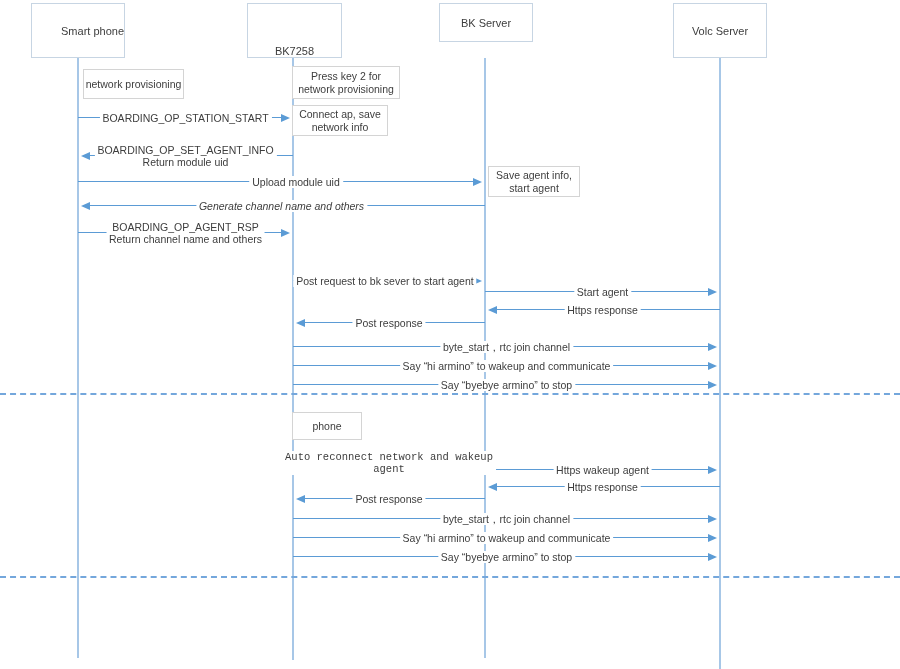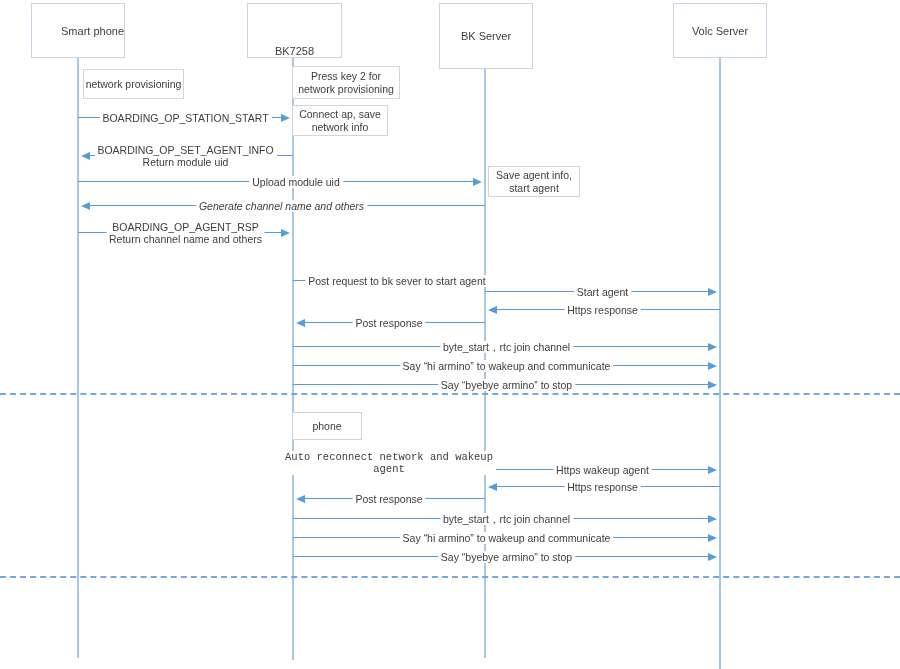--- a/index.html
+++ b/index.html
@@ -87,21 +87,21 @@
       <div>Generate channel name and others</div>
     </div>
     <div class="msg-line" style="left: 78px; width: 203px; top: 232px;"></div>
     <div class="arrow-right" style="left: 281px; top: 228.5px;"></div>
     <div class="msg-label" style="left: 185.5px; top: 232.5px;">
       <div>BOARDING_OP_AGENT_RSP</div>
       <div>Return channel name and others</div>
     </div>
     <div class="msg-line" style="left: 293px; width: 180px; top: 280px;"></div>
     <div class="arrow-right" style="left: 473px; top: 276.5px;"></div>
-    <div class="msg-label" style="left: 397px; top: 280.5px;">
+    <div class="msg-label" style="left: 385px; top: 280.5px;">
       <div>Post request to bk sever to start agent</div>
     </div>
     <div class="msg-line" style="left: 485px; width: 223px; top: 291px;"></div>
     <div class="arrow-right" style="left: 708px; top: 287.5px;"></div>
     <div class="msg-label" style="left: 602.5px; top: 291.5px;">
       <div>Start agent</div>
     </div>
     <div class="msg-line" style="left: 497px; width: 223px; top: 309px;"></div>
     <div class="arrow-left" style="left: 488px; top: 305.5px;"></div>
     <div class="msg-label" style="left: 602.5px; top: 309.5px;">
@@ -180,19 +180,19 @@
     </div>
     <div class="note-box" style="left: 292px; top: 412px; width: 70px; height: 28px;">
       <div>phone</div>
     </div>
     <div class="actor-box" style="left: 31px; top: 3px; width: 94px; height: 55px; justify-content: flex-end;">
       <div>Smart phone</div>
     </div>
     <div class="actor-box" style="left: 247px; top: 3px; width: 95px; height: 55px; align-items: flex-end;">
       <div>BK7258</div>
     </div>
-    <div class="actor-box" style="left: 439px; top: 3px; width: 94px; height: 66px;">
+    <div class="actor-box" style="left: 439px; top: 3px; width: 94px; height: 39px;">
       <div>BK Server</div>
     </div>
     <div class="actor-box" style="left: 673px; top: 3px; width: 94px; height: 55px;">
       <div>Volc Server</div>
     </div>
   </div>
 
 </body></html>

